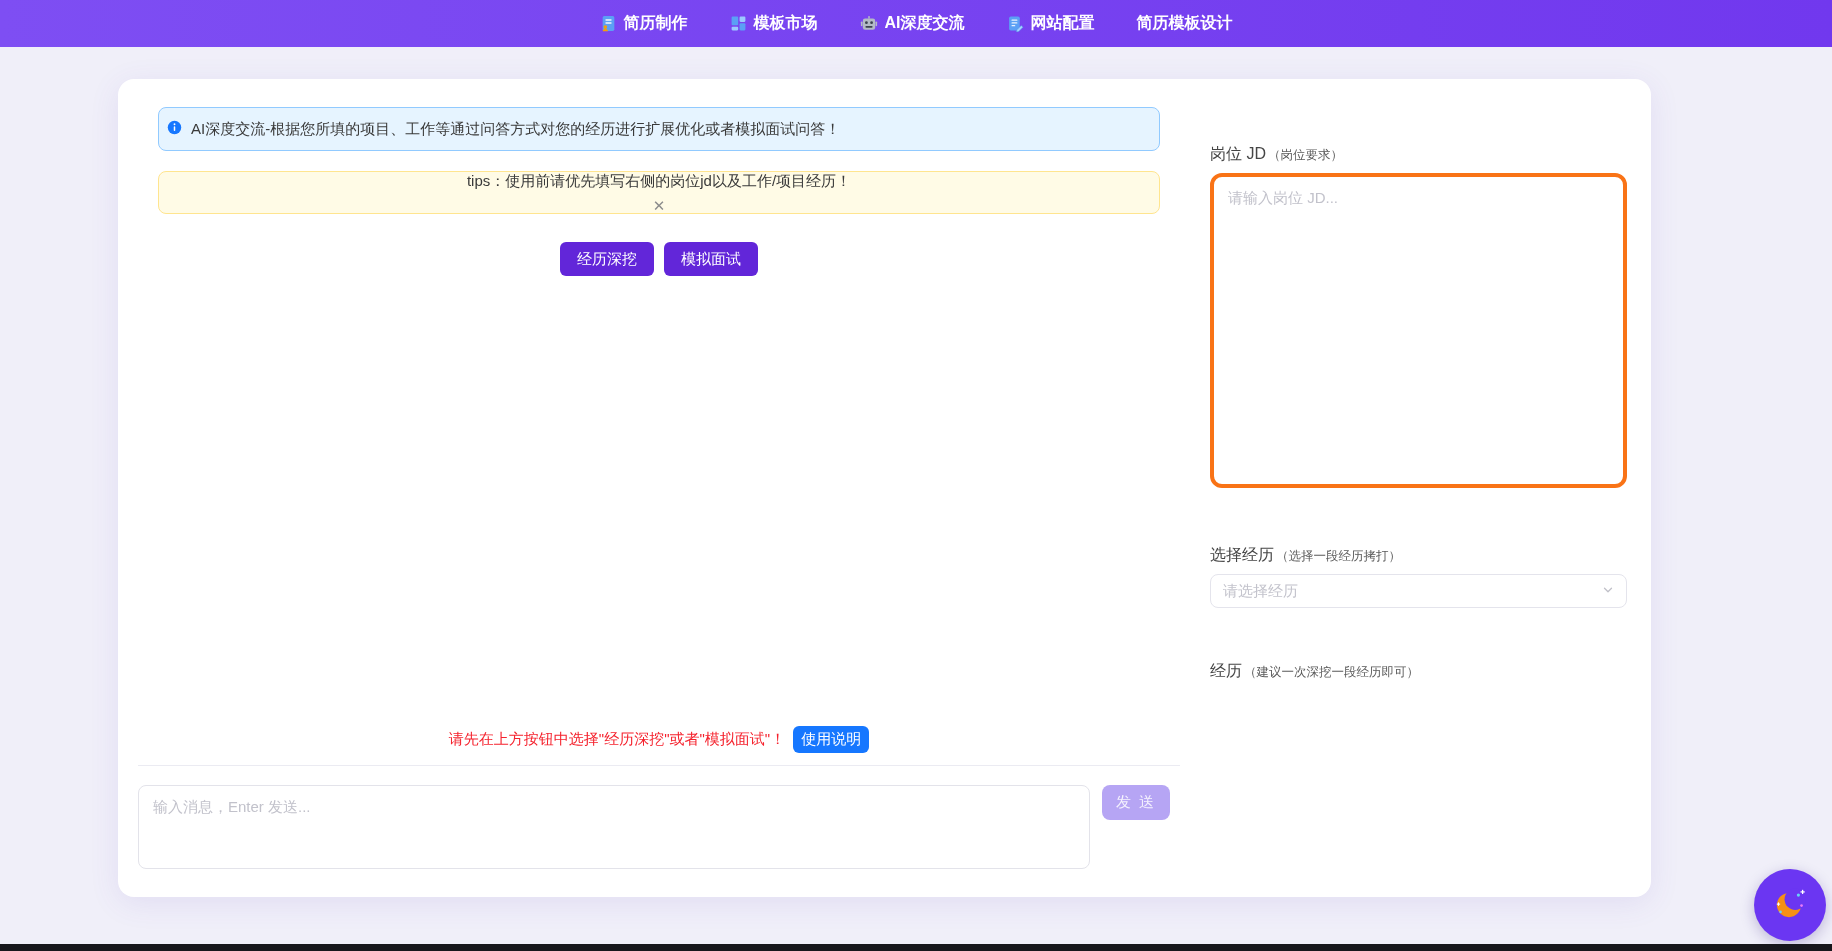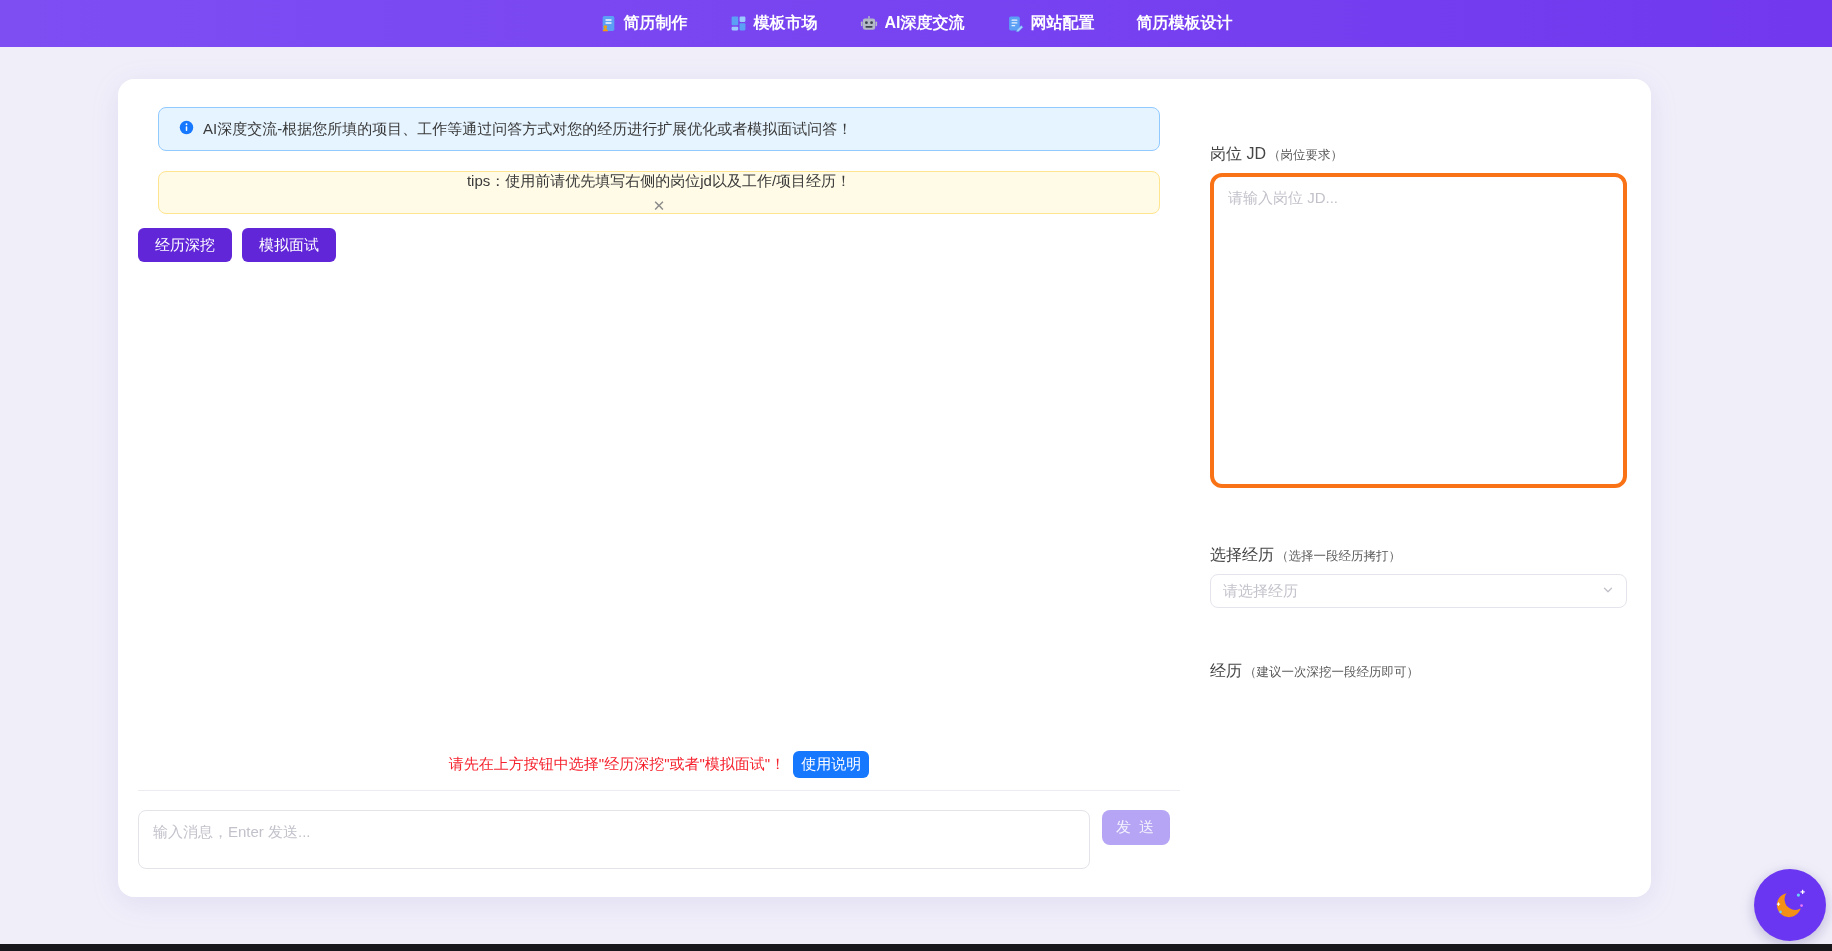--- a/index.html
+++ b/index.html
@@ -28,53 +28,53 @@
     width: 1533px; height: 818px;
     margin: 32px 0 0 118px;
     background: #ffffff;
     border-radius: 16px;
     box-shadow: 0 6px 30px rgba(95,70,190,.10);
     display: flex;
   }
   
   .chat { flex: 1; padding: 28px 0 28px 20px; display: flex; flex-direction: column; min-width:0; }
   .alert {
-    border-radius: 8px; padding: 0 20px;
+    border-radius: 8px; padding: 0 8px;
     display: flex; align-items: center;
     font-size: 15px; color: #3a3a3a;
   }
   .alert-info {
     background: #e6f4ff; border: 1px solid #91caff;
     height: 44px; margin: 0 20px 20px; gap: 9px;
   }
   .alert-tips {
     background: #fffbe6; border: 1px solid #ffe58f;
     height: 43px; margin: 0 20px; justify-content: space-between; flex-direction: column;
   }
   .close-x { color: #8c8c8c; font-size: 15px; cursor: pointer; line-height: 1; }
-  .btn-row { margin-top: 14px; display: flex; gap: 10px; }
+  .btn-row { margin-top: 28px; display: flex; justify-content: center; gap: 10px; }
   .btn-purple {
     background: #6226d9; color: #fff; border: none; border-radius: 6px;
     height: 34px; padding: 0 17px; font-size: 15px; font-weight: 500;
     cursor: pointer; font-family: inherit;
   }
   .chat-spacer { flex: 1; }
   .hint-row {
     display: flex; justify-content: center; align-items: center; gap: 8px;
     font-size: 15px; color: #f5222d; margin-bottom: 12px;
   }
   .usage-badge {
     background: #1677ff; color: #fff; border: none; border-radius: 6px;
     font-size: 15px; padding: 4px 8px; cursor: pointer; font-family: inherit;
   }
   .divider { border-top: 1px solid #ebebf2; margin: 0 0 19px; }
   .input-row { display: flex; gap: 12px; padding-right: 10px; align-items: flex-start; }
   textarea, input { font-family: inherit; }
   .msg-input {
-    flex: 1; height: 59px;
+    flex: 1; height: 84px;
     border: 1px solid #e3e3ea; border-radius: 8px;
     padding: 12px 14px; font-size: 15px; resize: none; outline: none; color:#701a75;
   }
   ::placeholder { color: #c2c2cb; opacity: 1; }
   .send-btn {
     width: 68px; height: 35px;
     background: #b6a5f4; color: rgba(255,255,255,.85);
     border: none; border-radius: 8px; font-size: 15px; letter-spacing: 2px;
     cursor: not-allowed; font-family: inherit;
   }

